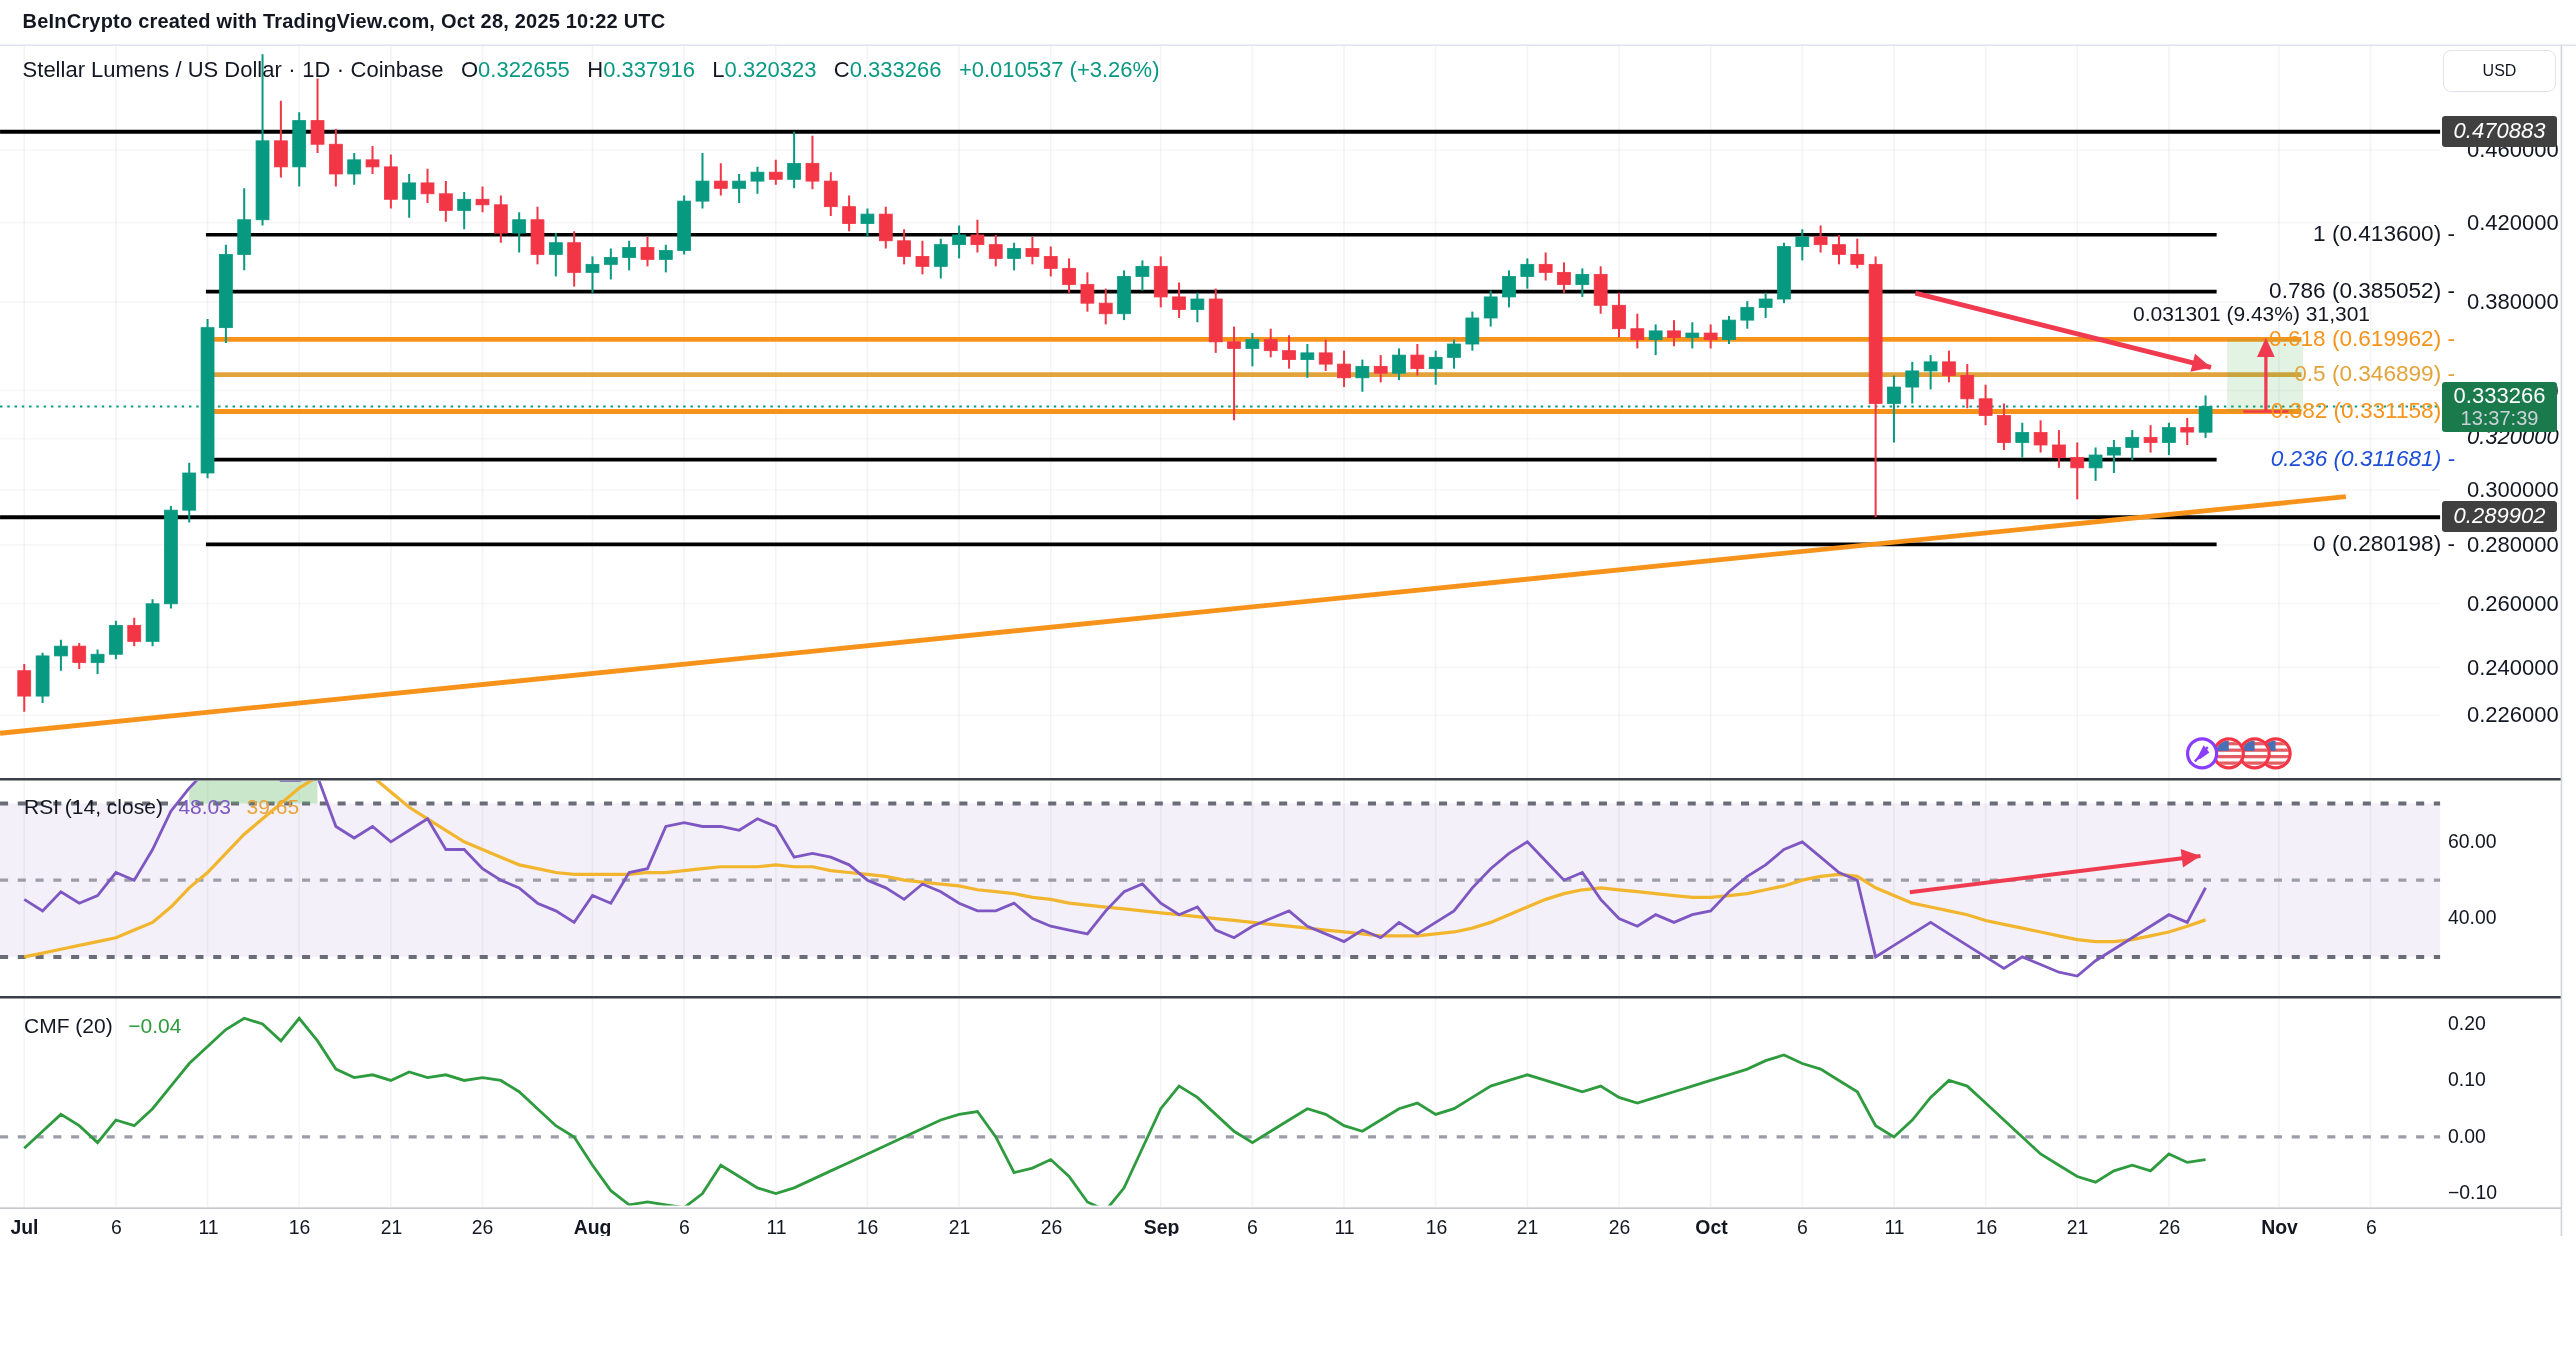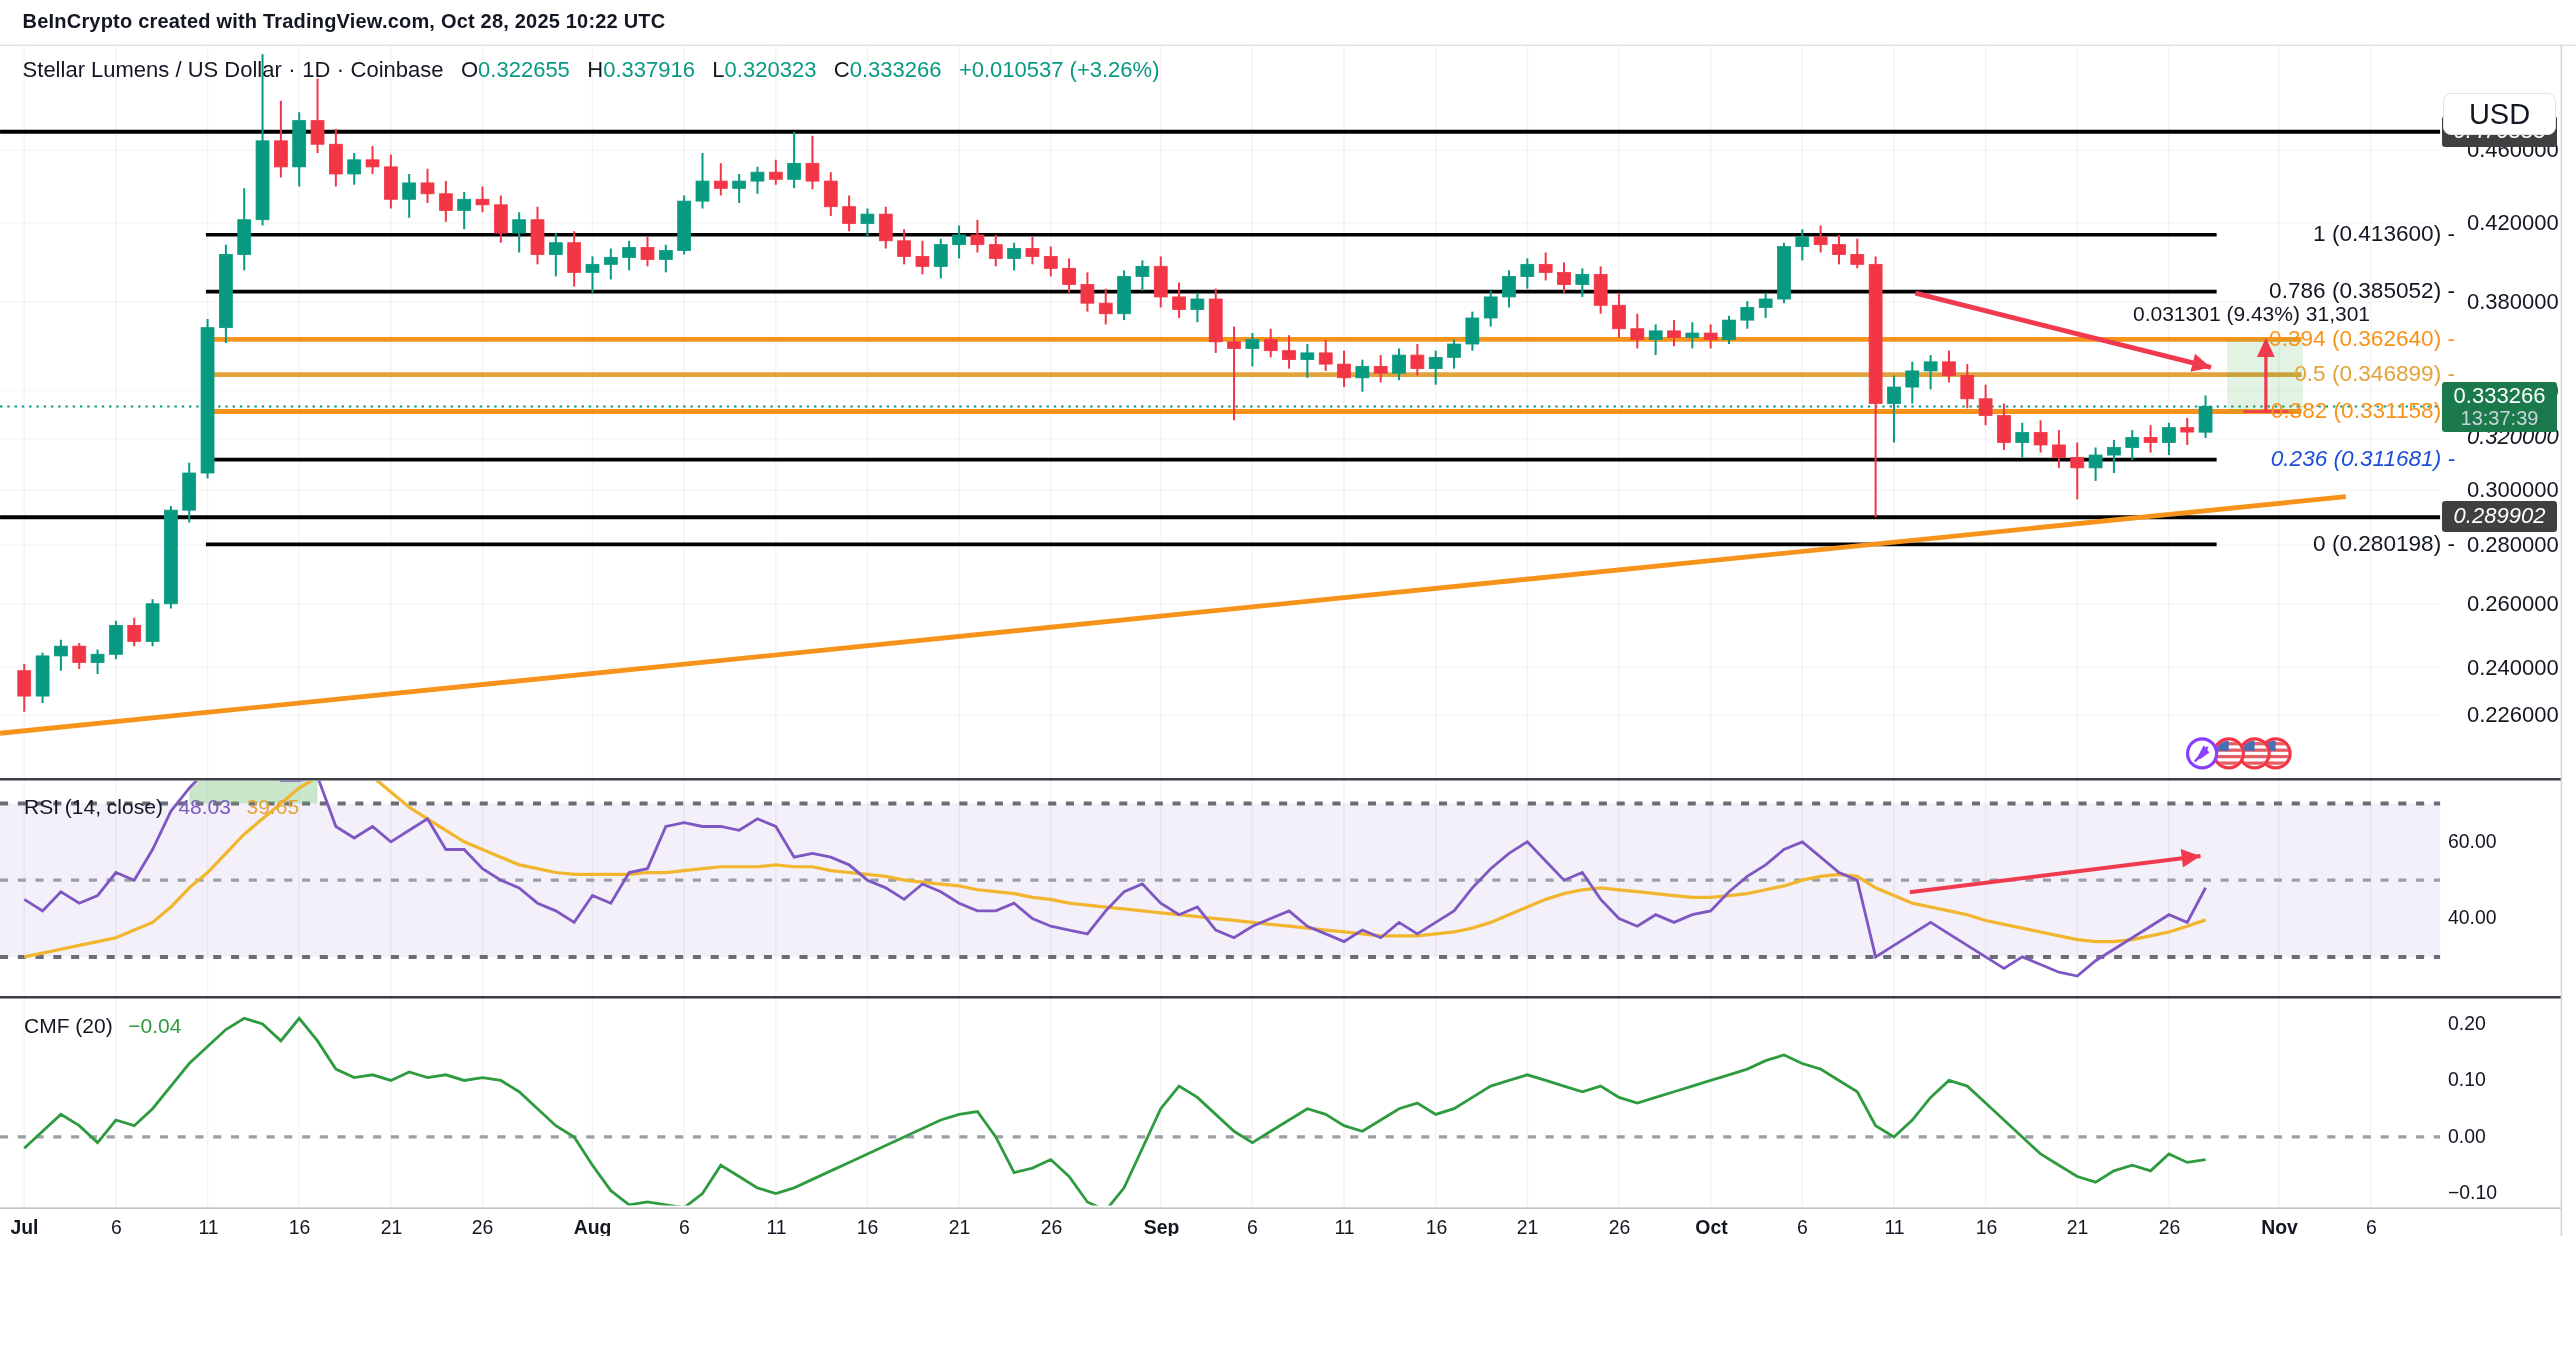--- a/index.html
+++ b/index.html
@@ -5,21 +5,21 @@
   html,body{margin:0;padding:0;background:#fff;font-family:"Liberation Sans",sans-serif;}
   #stage{position:relative;width:2576px;height:1236px;background:#fff;overflow:hidden;}
   #chart-svg{position:absolute;left:0;top:0;z-index:1;}
   .abs{position:absolute;}
   #credit-line{left:22.6px;top:9.7px;font-size:20px;font-weight:700;color:#131722;z-index:5;letter-spacing:0.2px;}
   #symbol-row{left:22.6px;top:57px;font-size:22px;color:#131722;z-index:5;white-space:nowrap;}
   #symbol-row .v{color:#089981;}
   #symbol-row .sep{color:#131722;margin:0 6.5px;}
   #symbol-row span.l{margin-left:11.3px;}
   #usd-button{left:2443px;top:50px;width:111px;height:40px;border:1.6px solid #E0E3EB;border-radius:8px;
-    display:flex;align-items:center;justify-content:center;font-size:29px;color:#131722;z-index:5;background:#fff;margin-top:43px;}
+    display:flex;align-items:center;justify-content:center;font-size:16px;color:#131722;z-index:5;background:#fff;}
   .price-label{position:absolute;left:2448px;font-size:22px;color:#131722;z-index:3;white-space:nowrap;margin-left:19px;}
   .fib-label{position:absolute;right:121px;font-size:22.6px;z-index:3;white-space:nowrap;}
   .badge{position:absolute;left:2442px;width:115px;border-radius:3.2px;color:#fff;font-size:22px;text-align:center;z-index:4;}
   .badge.black{background:#404040;padding:2.4px 0;font-style:italic;}
   #badge-last{background:#1A7A4C;padding:1.6px 0;line-height:23.4px;}
   #badge-last .t{color:#CBD3DA;font-size:20px;}
   .tick-label{position:absolute;font-size:19.4px;color:#131722;z-index:3;}
   .time-tick{position:absolute;top:1216px;width:73px;margin-left:-36px;text-align:center;font-size:19.4px;color:#131722;z-index:3;}
   .time-tick.month{font-weight:700;}
   .pane-label{position:absolute;font-size:21px;color:#131722;z-index:4;white-space:nowrap;}
@@ -427,21 +427,21 @@
       <div class="price-label" style="top: 424px; font-style: italic;">0.320000</div>
       <div class="price-label" style="top: 477px;">0.300000</div>
       <div class="price-label" style="top: 532px;">0.280000</div>
       <div class="price-label" style="top: 591px;">0.260000</div>
       <div class="price-label" style="top: 655px;">0.240000</div>
       <div class="price-label" style="top: 702px;">0.226000</div>
     </div>
 <div id="fib-labels">
       <div class="fib-label" style="top: 221px; color: rgb(19, 23, 34);">1 (0.413600)  -</div>
       <div class="fib-label" style="top: 278px; color: rgb(19, 23, 34);">0.786 (0.385052)  -</div>
-      <div class="fib-label" style="top: 326px; color: rgb(247, 147, 26);">0.394 (0.362640)  -</div>
+      <div class="fib-label" style="top: 326px; color: rgb(247, 147, 26);">0.618 (0.619962)  -</div>
       <div class="fib-label" style="top: 361px; color: rgb(226, 163, 58);">0.5 (0.346899)  -</div>
       <div class="fib-label" style="top: 398px; color: rgb(247, 147, 26);">0.382 (0.331158)  -</div>
       <div class="fib-label" style="top: 446px; color: #1d4ed8; font-style: italic;">0.236 (0.311681)  -</div>
       <div class="fib-label" style="top: 531px; color: rgb(19, 23, 34);">0 (0.280198)  -</div>
     </div>
 <div id="time-ticks">
       <div class="time-tick month" style="left: 24px;">Jul</div>
       <div class="time-tick" style="left: 116px;">6</div>
       <div class="time-tick" style="left: 208px;">11</div>
       <div class="time-tick" style="left: 299px;">16</div>

